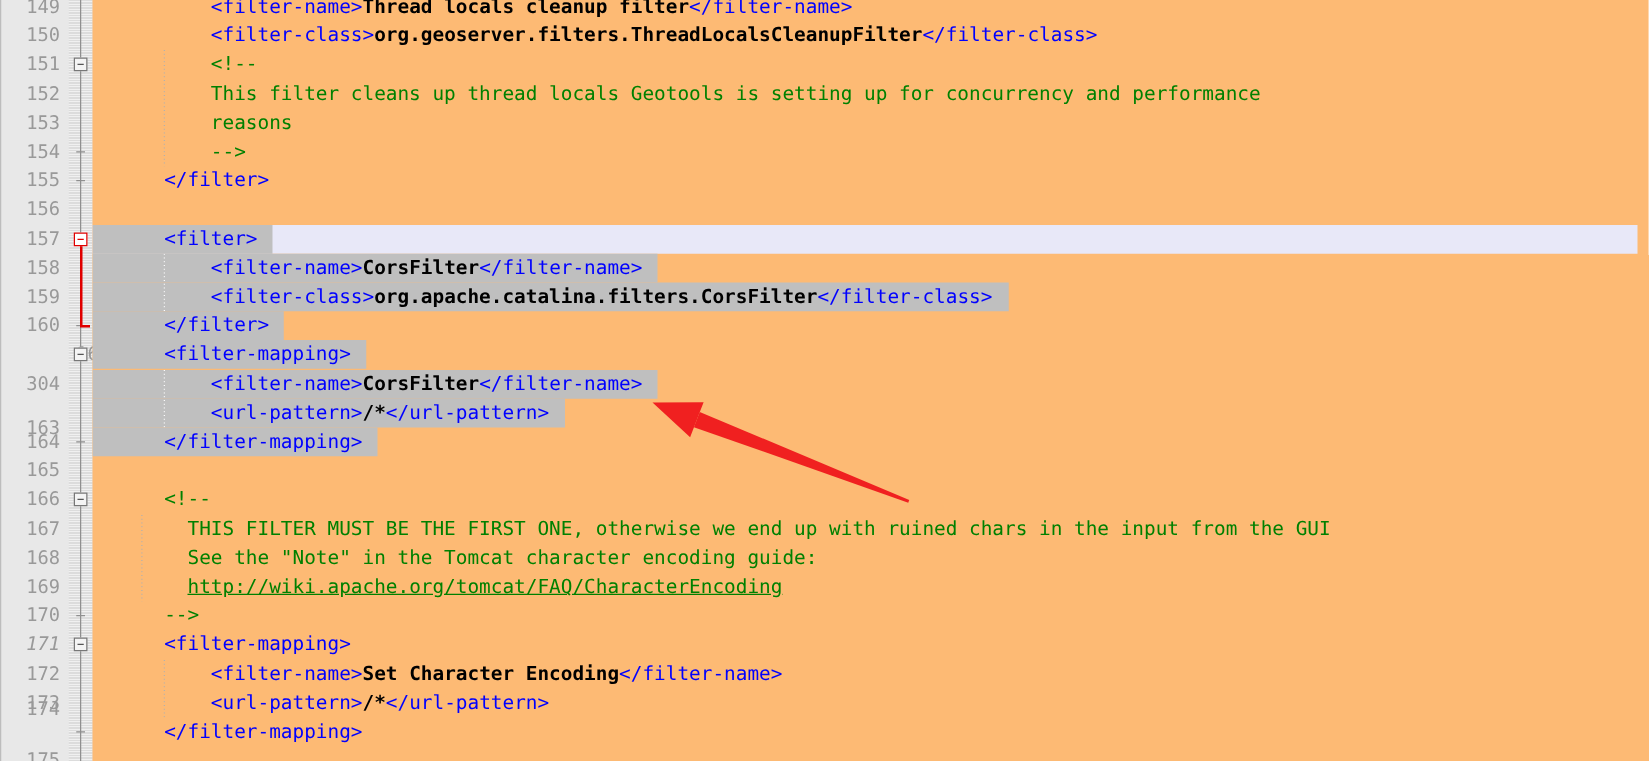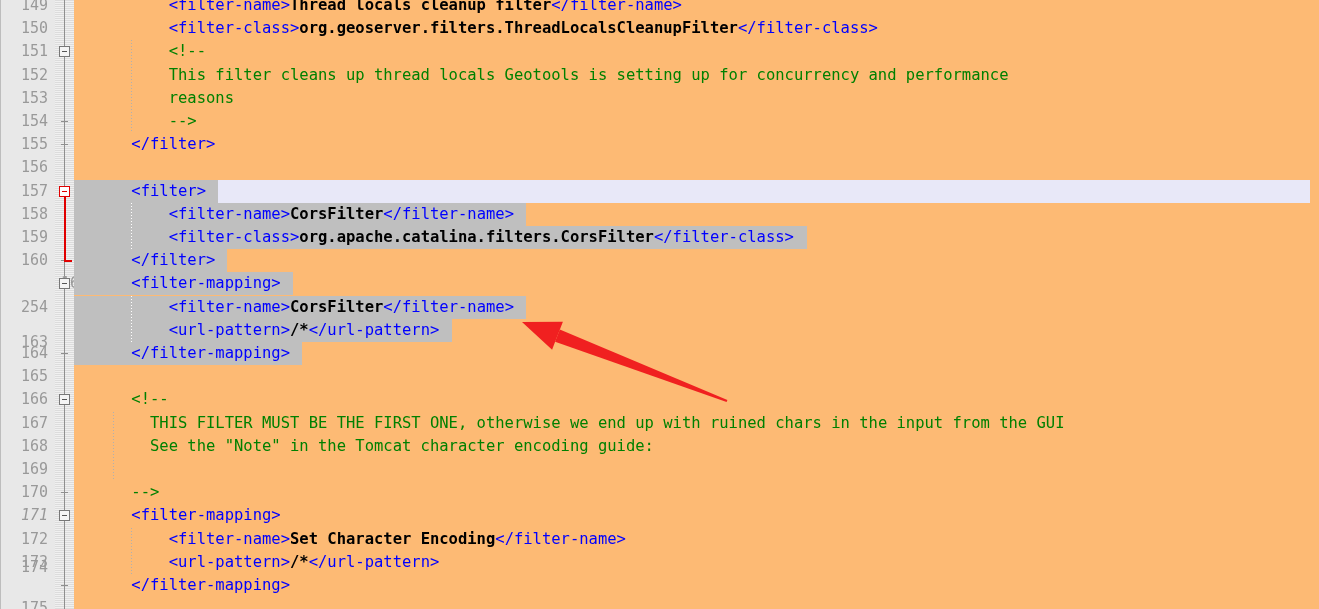--- a/index.html
+++ b/index.html
@@ -214,21 +214,21 @@
         <div class="lnum" style="top: 63.6px;">152</div>
         <div class="lnum" style="top: 86.8px;">153</div>
         <div class="lnum" style="top: 110px; text-align: right;">154</div>
         <div class="lnum" style="top: 133.2px;">155</div>
         <div class="lnum" style="top: 156.4px;">156</div>
         <div class="lnum" style="top: 179.6px;">157</div>
         <div class="lnum" style="top: 202.8px;">158</div>
         <div class="lnum" style="top: 226px;">159</div>
         <div class="lnum" style="top: 249.2px;">160</div>
         <div class="lnum" style="top: 272.4px; padding-left: 40px;">161</div>
-        <div class="lnum" style="top: 295.6px;">254</div>
+        <div class="lnum" style="top: 295.6px;">304</div>
         <div class="lnum" style="top: 331px;">163</div>
         <div class="lnum" style="top: 342px;">164</div>
         <div class="lnum" style="top: 365.2px;">165</div>
         <div class="lnum" style="top: 388.4px;">166</div>
         <div class="lnum" style="top: 411.6px;">167</div>
         <div class="lnum" style="top: 434.8px;">168</div>
         <div class="lnum" style="top: 458px;">169</div>
         <div class="lnum" style="top: 481.2px;">170</div>
         <div class="lnum" style="top: 504.4px; font-style: italic;">171</div>
         <div class="lnum" style="top: 527.6px;">172</div>
@@ -286,21 +286,21 @@
         <div class="line" style="top: 226px; padding-left: 20px;"><span>        </span><span class="tag">&lt;filter-class&gt;</span><span class="val">org.apache.catalina.filters.CorsFilter</span><span class="tag">&lt;/filter-class&gt;</span></div>
         <div class="line" style="top: 249.2px; padding-left: 20px;"><span>    </span><span class="tag">&lt;/filter&gt;</span></div>
         <div class="line" style="top: 272.4px; padding-left: 20px;"><span>    </span><span class="tag">&lt;filter-mapping&gt;</span></div>
         <div class="line" style="top: 295.6px; padding-left: 20px;"><span>        </span><span class="tag">&lt;filter-name&gt;</span><span class="val">CorsFilter</span><span class="tag">&lt;/filter-name&gt;</span></div>
         <div class="line" style="top: 318.8px; padding-left: 20px;"><span>        </span><span class="tag">&lt;url-pattern&gt;</span><span class="val">/*</span><span class="tag">&lt;/url-pattern&gt;</span></div>
         <div class="line" style="top: 342px; padding-left: 20px;"><span>    </span><span class="tag">&lt;/filter-mapping&gt;</span></div>
         <div class="line" style="top: 365.2px; padding-left: 20px;"></div>
         <div class="line" style="top: 388.4px; padding-left: 20px;"><span>    </span><span class="cmt">&lt;!--</span></div>
         <div class="line" style="top: 411.6px; padding-left: 20px;"><span>      </span><span class="cmt">THIS FILTER MUST BE THE FIRST ONE, otherwise we end up with ruined chars in the input from the GUI</span></div>
         <div class="line" style="top: 434.8px; padding-left: 20px;"><span>      </span><span class="cmt">See the "Note" in the Tomcat character encoding guide:</span></div>
-        <div class="line" style="top: 458px; padding-left: 20px;"><span>      </span></div>
+        <div class="line" style="top: 458px; padding-left: 20px;"><span>      </span><span class="link">http://wiki.apache.org/tomcat/FAQ/CharacterEncoding</span></div>
         <div class="line" style="top: 481.2px; padding-left: 20px;"><span>    </span><span class="cmt">--&gt;</span></div>
         <div class="line" style="top: 504.4px; padding-left: 20px;"><span>    </span><span class="tag">&lt;filter-mapping&gt;</span></div>
         <div class="line" style="top: 527.6px; padding-left: 20px;"><span>        </span><span class="tag">&lt;filter-name&gt;</span><span class="val">Set Character Encoding</span><span class="tag">&lt;/filter-name&gt;</span></div>
         <div class="line" style="top: 550.8px; padding-left: 20px;"><span>        </span><span class="tag">&lt;url-pattern&gt;</span><span class="val">/*</span><span class="tag">&lt;/url-pattern&gt;</span></div>
         <div class="line" style="top: 574px; padding-left: 20px;"><span>    </span><span class="tag">&lt;/filter-mapping&gt;</span></div>
         <div class="line" style="top: 597.2px; padding-left: 20px;"></div>
       </div>
   </div>
 
   <svg id="arrow-svg" viewBox="0 0 1319 609">

